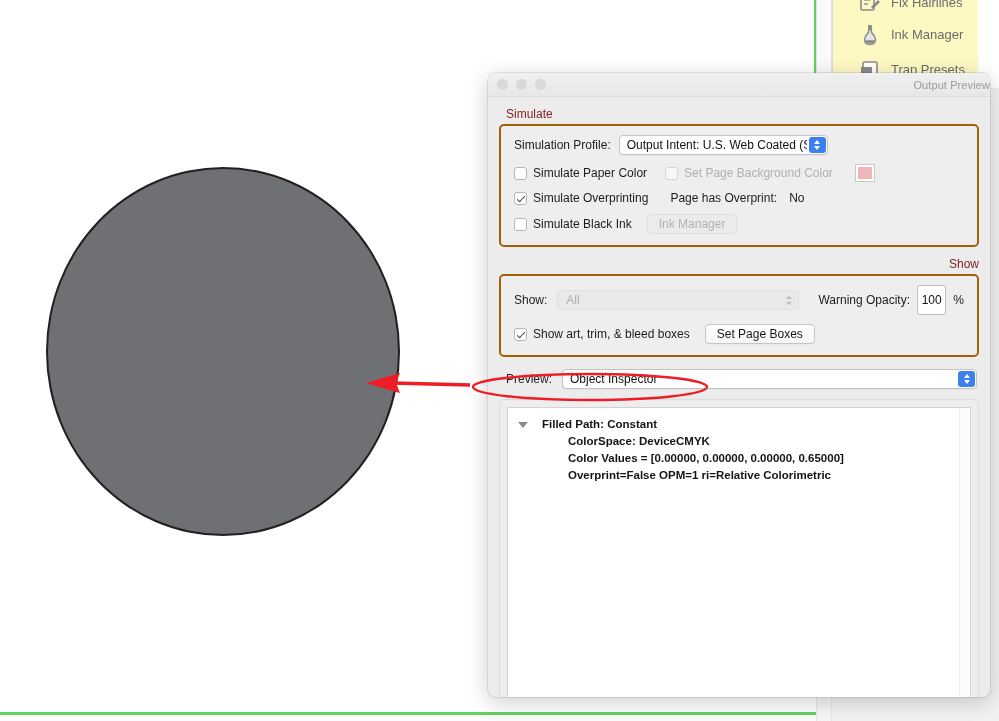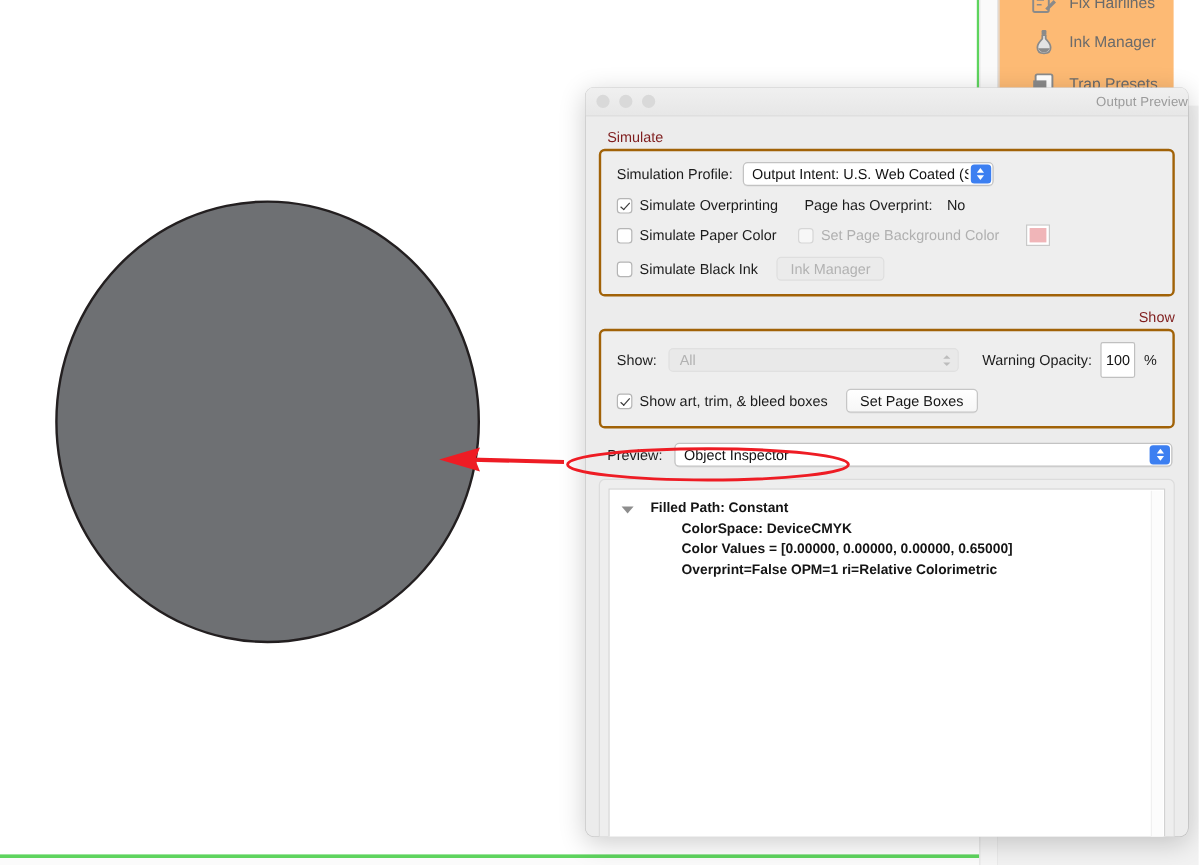--- a/index.html
+++ b/index.html
@@ -61,21 +61,21 @@
     box-sizing: border-box;
   }
 
   
   #tool-panel {
     position: absolute;
     left: 832px;
     top: 0;
     width: 146px;
     height: 88px;
-    background: #fdba74;
+    background: #fef9c3;
     border-left: 1px solid #dcdcdc;
     box-sizing: border-box;
   }
   #tool-panel-gap {
     position: absolute;
     left: 816px;
     top: 0;
     width: 16px;
     height: 88px;
     background: #fafafa;
@@ -479,34 +479,34 @@
         <div class="popup" style="width:209px; margin-left:8px;">
           <span style="overflow:hidden; white-space:nowrap; width:180px;">Output Intent: U.S. Web Coated (SWOP)...</span>
           <span class="arrows">
               <i class="up"></i>
               <i class="dn"></i>
             </span>
         </div>
       </div>
 
       <div class="row" style="margin-bottom:9px;">
-        <span class="cbx checked"></span>
-        <span class="lbl">Simulate Overprinting</span>
-        <span class="lbl" style="margin-left:22px;">Page has Overprint:</span>
-        <span class="lbl" style="margin-left:12px;">No</span>
-      </div>
-
-      <div class="row" style="margin-bottom:9px;">
         <span class="cbx"></span>
         <span class="lbl">Simulate Paper Color</span>
         <span class="cbx dim" style="margin-left:18px;"></span>
         <span class="lbl-dim">Set Page Background Color</span>
         <span class="swatch" style="margin-left:22px;">
             <i></i>
           </span>
+      </div>
+
+      <div class="row" style="margin-bottom:9px;">
+        <span class="cbx checked"></span>
+        <span class="lbl">Simulate Overprinting</span>
+        <span class="lbl" style="margin-left:22px;">Page has Overprint:</span>
+        <span class="lbl" style="margin-left:12px;">No</span>
       </div>
 
       <div class="row">
         <span class="cbx"></span>
         <span class="lbl">Simulate Black Ink</span>
         <span class="btn dim" style="margin-left:15px;">Ink Manager</span>
       </div>
     </div>
 
     <div class="group-label" style="margin-top:10px;text-align:right;">Show</div>

